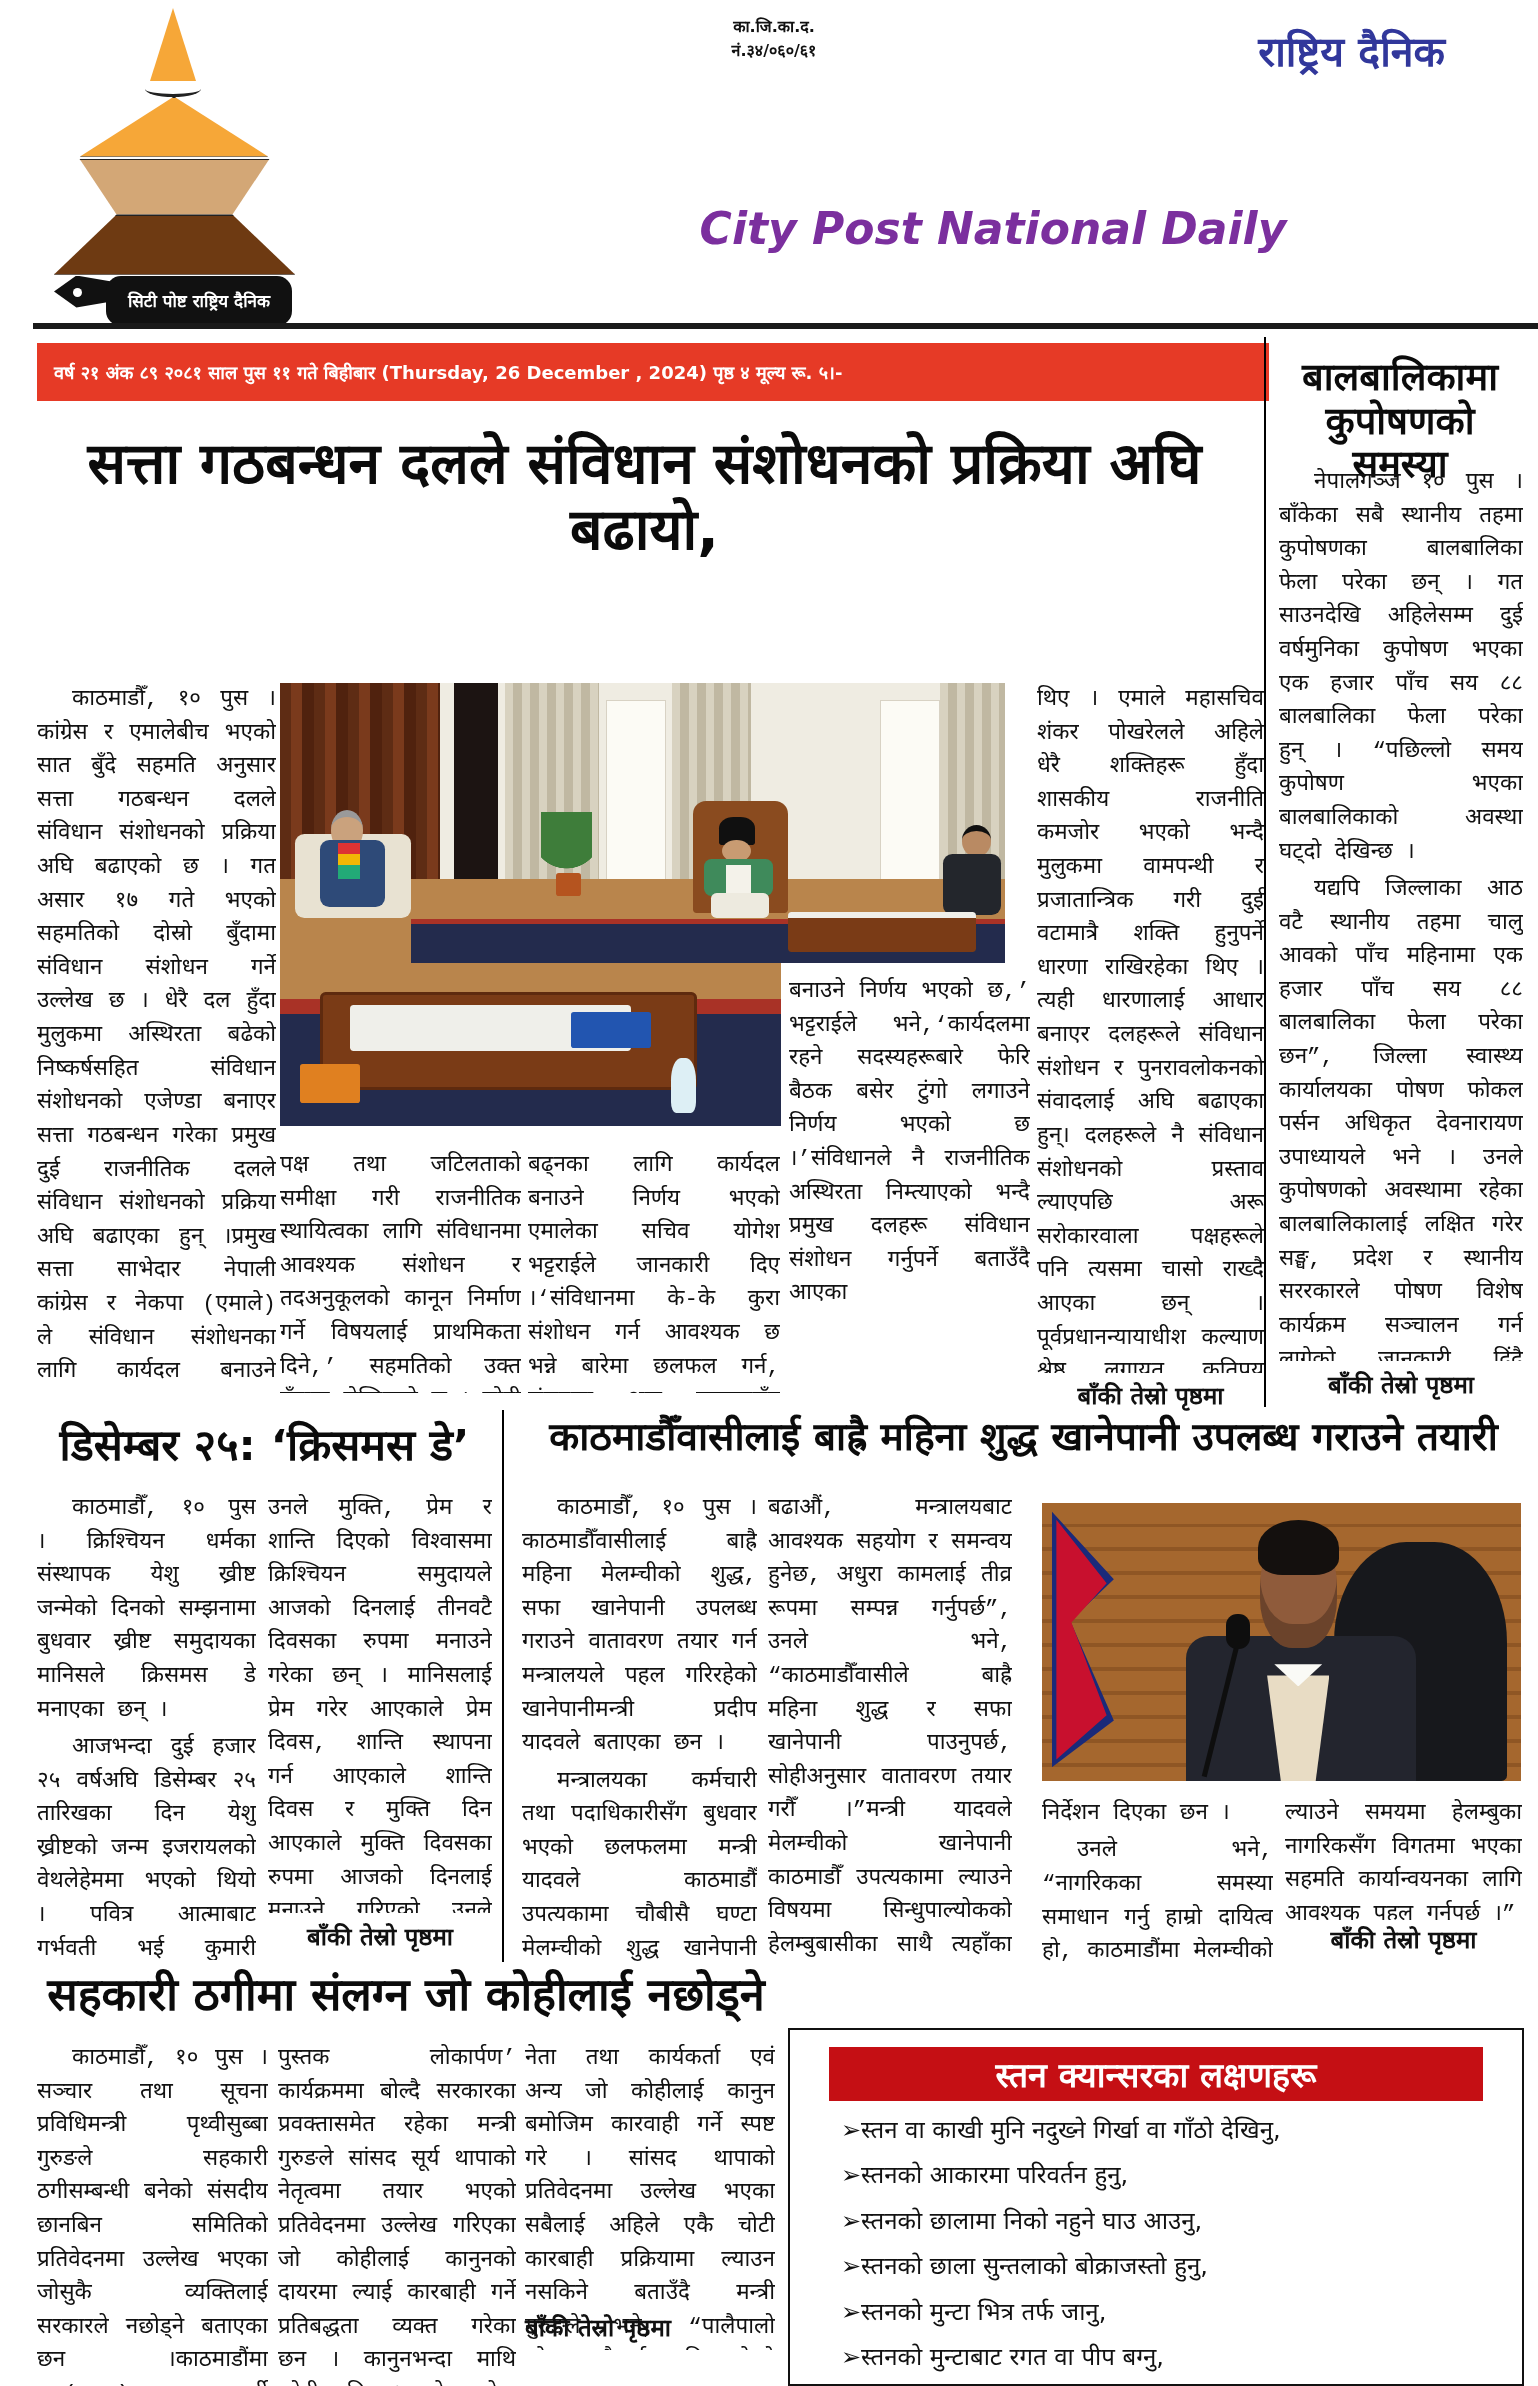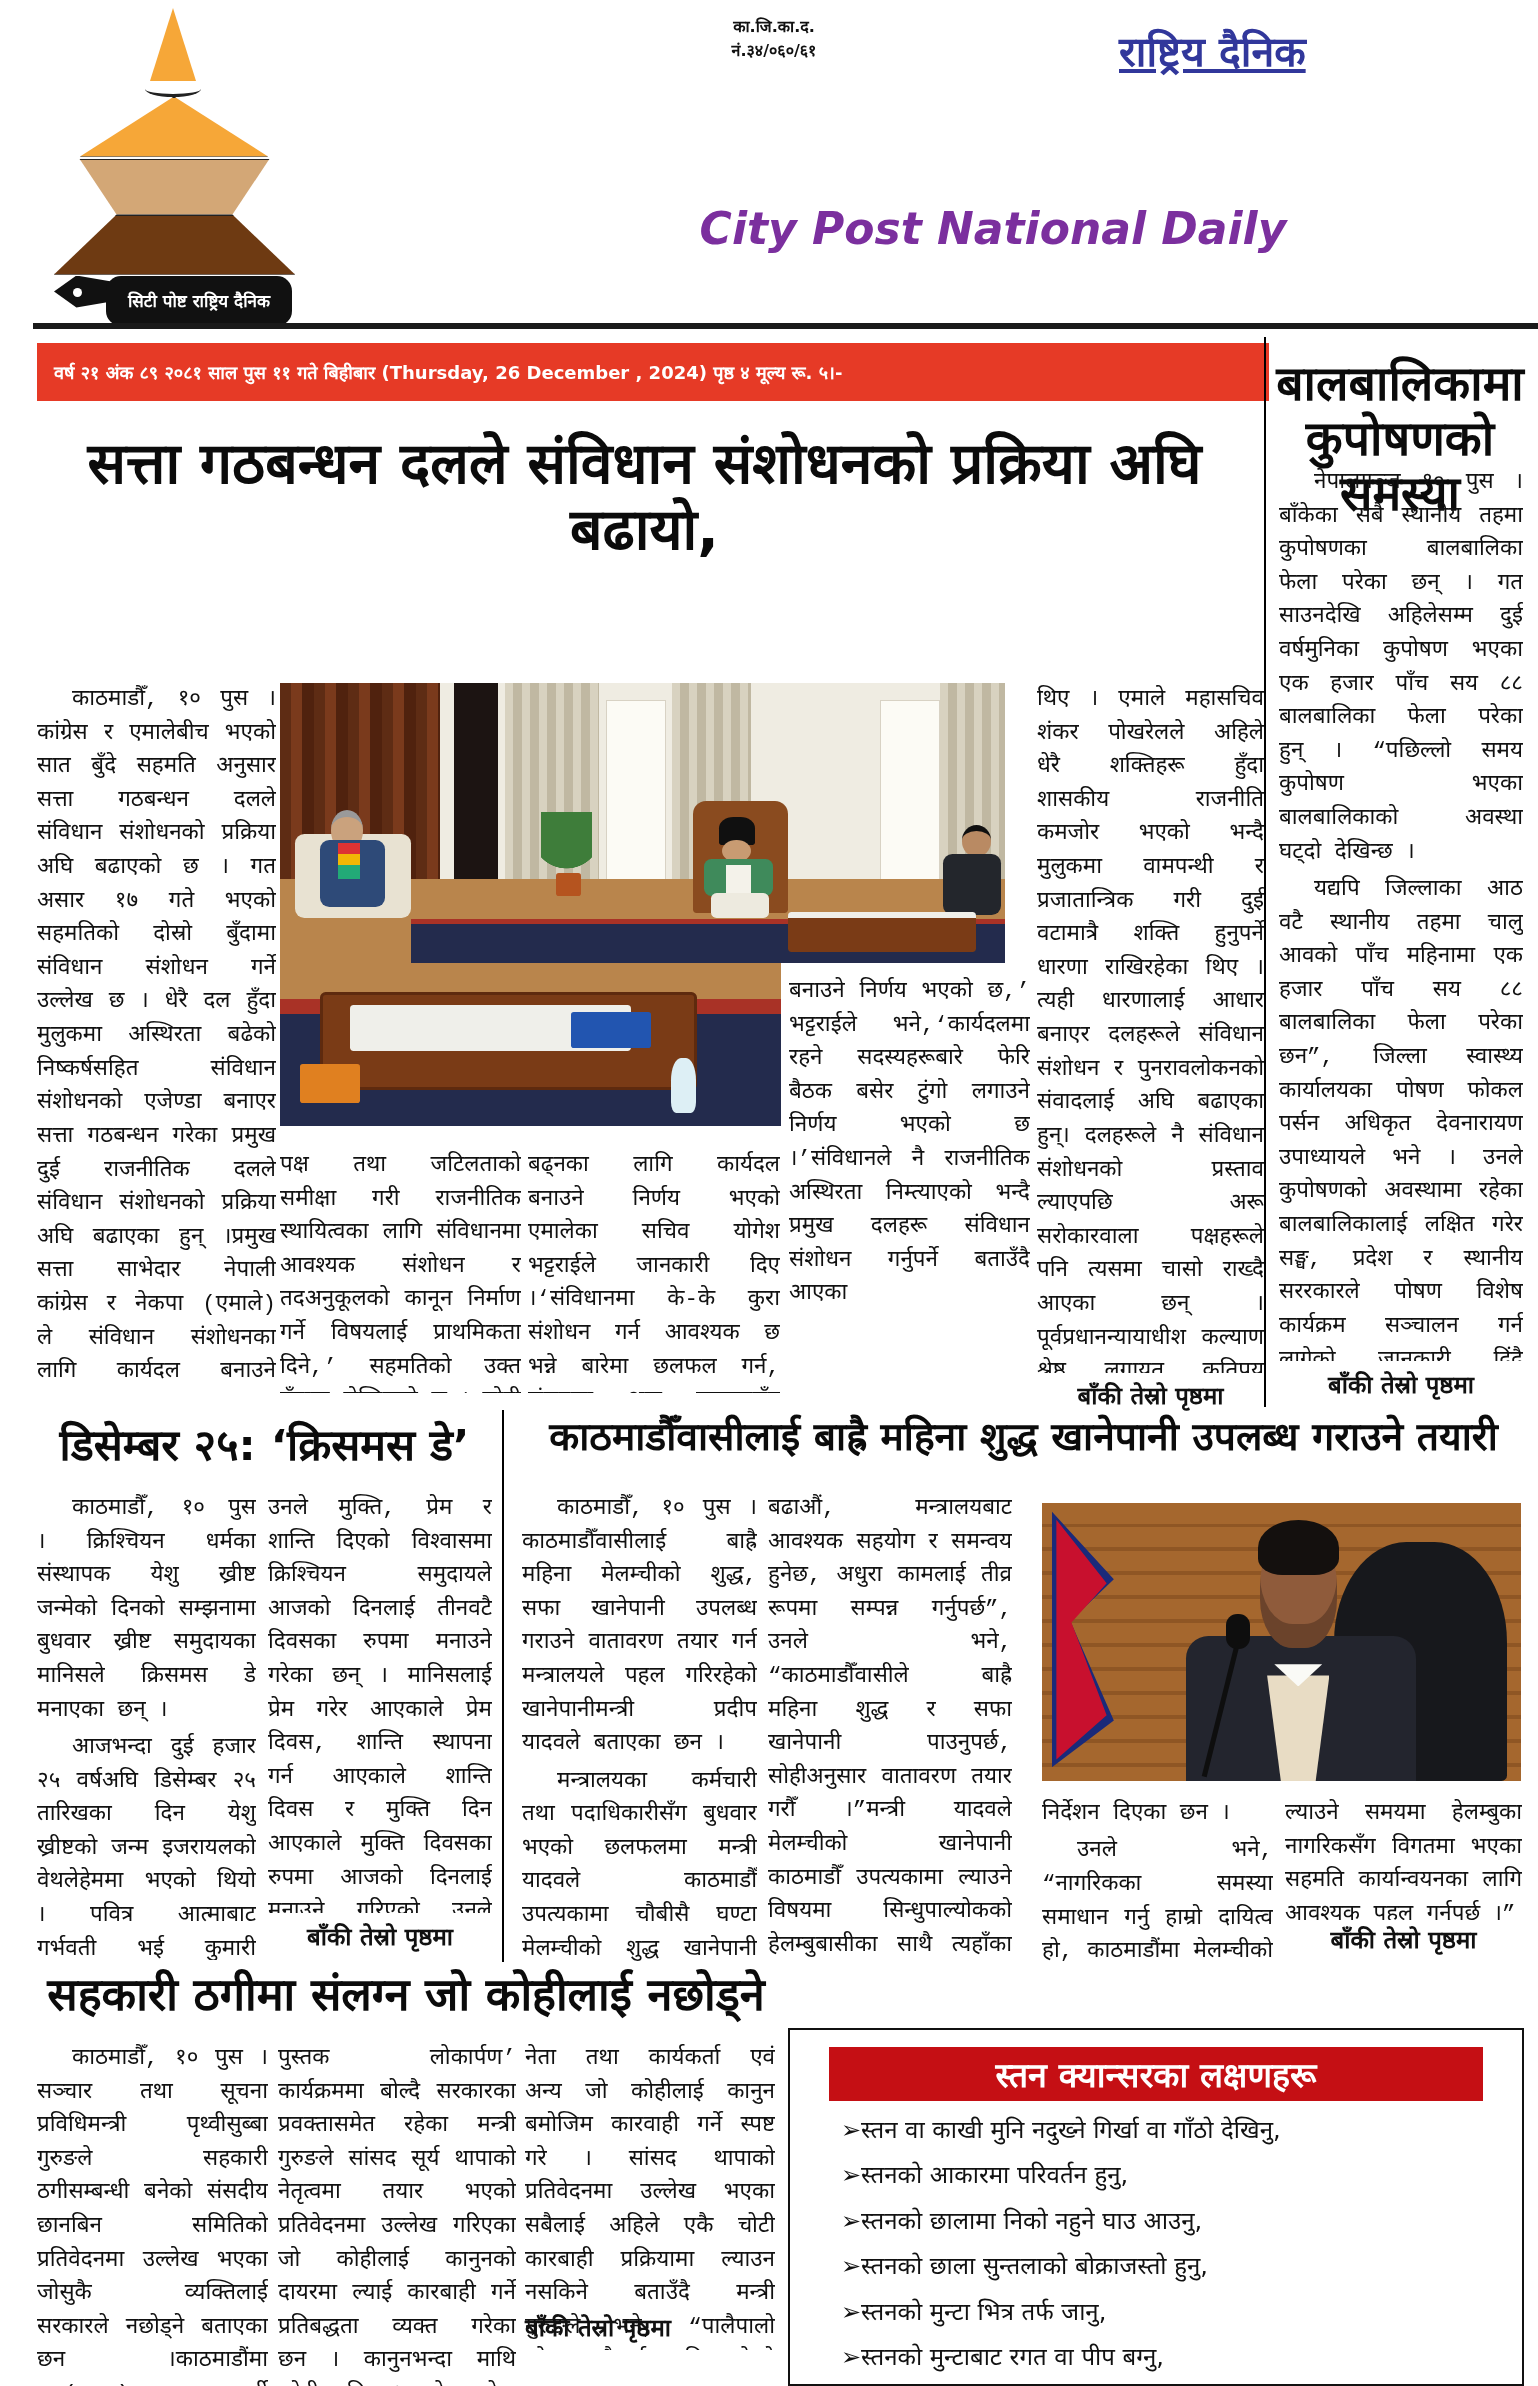--- a/index.html
+++ b/index.html
@@ -7,21 +7,21 @@
         font-family:"DejaVu Sans",sans-serif;color:#111;overflow:hidden;}
   .abs{position:absolute;}
   .body-text{font-size:22.4px;line-height:1.5;text-align:justify;overflow:hidden;font-family:Liberation Mono, monospace;}
   .body-text p{margin:0 0 3.7px 0;text-indent:35px;}
   .continued{font-weight:bold;font-size:24px;text-align:center;}
   .headline{font-weight:bold;color:#0b0b0b;text-align:center;line-height:1.15;}
   .vrule{background:#000;width:1.9px;}
   
   .np-title{font-weight:bold;text-align:center;line-height:1;}
   .en-title{font-weight:bold;font-style:italic;text-align:center;}
-  .tagline{font-weight:bold;text-align:left;text-decoration:underline;}
+  .tagline{font-weight:bold;text-align:right;}
   .regno{font-weight:bold;text-align:center;font-size:16px;line-height:1.5;}
   .rule{background:#1a1a1a;}
   .datebar{color:#fff;font-weight:bold;font-size:18px;display:flex;align-items:center;
            padding-left:17px;white-space:nowrap;overflow:hidden;}
   
   .tri{width:0;height:0;}
   
   .adbox{border:2.8px solid #111;background:#fff;}
   .adbanner{color:#fff;font-weight:bold;font-size:34px;display:flex;align-items:center;justify-content:center;}
   .adlist{font-size:24px;line-height:1.35;}
@@ -58,21 +58,21 @@
   <div class="abs en-title" style="left:522px;top:203px;width:942px;font-size:44px;color:#7B2F9E;">City Post National Daily</div>
 
   <div class="abs rule" style="left:33px;top:323px;width:1506px;height:5.6px;"></div>
 
   <div class="abs datebar" style="left:37px;top:343px;width:1215px;height:58px;background:#E63A26;">
     <span>वर्ष २१  अंक ८९  २०८१ साल  पुस ११  गते  बिहीबार (Thursday, 26 December , 2024) पृष्ठ ४  मूल्य रू. ५।-</span>
   </div>
 
   <div class="abs vrule" style="left:1264px;top:337px;height:1070px;"></div>
 
-  <div class="abs headline" style="left:1275px;top:356px;width:250px;font-size:48px;">
+  <div class="abs headline" style="left:1275px;top:356px;width:250px;font-size:38px;">
     <div>बालबालिकामा</div>
     <div>कुपोषणको समस्या</div>
   </div>
   <div class="abs body-text" style="left:1279px;top:466px;width:244px;height:895px;">
     <p>नेपालगञ्ज १० पुस । बाँकेका सबै स्थानीय तहमा कुपोषणका बालबालिका फेला परेका छन् । गत साउनदेखि अहिलेसम्म दुई वर्षमुनिका कुपोषण भएका एक हजार पाँच सय ८८ बालबालिका फेला परेका हुन् । “पछिल्लो समय कुपोषण भएका बालबालिकाको अवस्था घट्दो देखिन्छ ।</p>
     <p>यद्यपि जिल्लाका आठ वटै स्थानीय तहमा चालु आवको पाँच महिनामा एक हजार पाँच सय ८८ बालबालिका फेला परेका छन”, जिल्ला स्वास्थ्य कार्यालयका पोषण फोकल पर्सन अधिकृत देवनारायण उपाध्यायले भने । उनले कुपोषणको अवस्थामा रहेका बालबालिकालाई लक्षित गरेर सङ्घ, प्रदेश र स्थानीय सररकारले पोषण विशेष कार्यक्रम सञ्चालन गर्न लागेको जानकारी दिंदै सबैभन्दा बढी मधेसी र मुश्लिम समुदायका बालबालिकामा कुपोषणको समस्या देखिएको बताए । समाजमा रहेका विभिन्न समुदायमा फरकफरक अवस्थामा रहेका बालबालिकालाई</p>
   </div>
   <div class="abs continued" style="left:1279px;top:1367px;width:244px;">बाँकी तेस्रो पृष्ठमा</div>
 
   <div class="abs headline" style="left:37px;top:431px;width:1215px;font-size:57px;">सत्ता गठबन्धन दलले संविधान संशोधनको प्रक्रिया अघि बढायो,</div>

